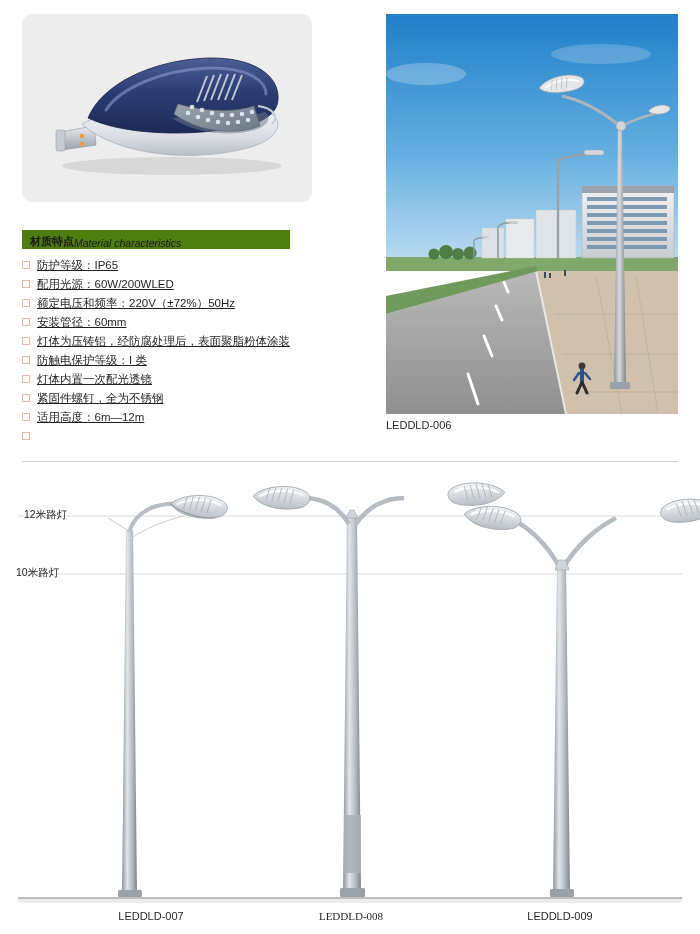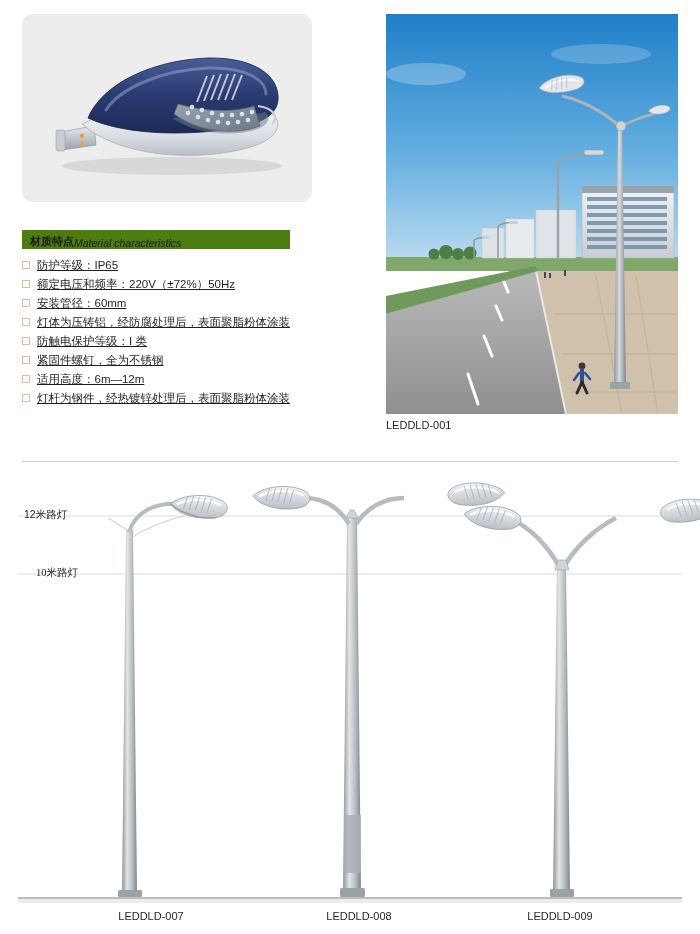--- a/index.html
+++ b/index.html
@@ -79,26 +79,26 @@
     position:absolute; left:0; top:470px; width:700px; height:464px;
   }
   .poles-svg { position:absolute; left:0; top:0; width:700px; height:440px; }
 
   .height-label {
     position:absolute;
     font-size:10.5px; color:#231f20;
     background:transparent;
   }
   .label-12 { left:24px; top:38px; }
-  .label-10 { left:36px; top:96px;font-family:Liberation Serif, serif; }
+  .label-10 { left:16px; top:96px; }
   .caption {
     font-size:11px; color:#231f20; text-align:center;
   }
   .cap1 { position:absolute; left:56px; top:440px; width:190px; }
-  .cap2 { position:absolute; left:264px; top:440px; width:190px; }
+  .cap2 { position:absolute; left:256px; top:440px; width:190px;font-family:Liberation Serif, serif; }
   .cap3 { position:absolute; left:465px; top:440px; width:190px; }
 </style>
 </head>
 <body>
 
 <div class="top-section">
 
   <div class="product-box">
     <svg class="lamp-art" viewBox="0 0 290 188">
       <defs>
@@ -177,45 +177,52 @@
     <span class="en">Material characteristics</span>
   </div>
 
   <div class="spec-list">
     <div class="spec-item">
       <span class="spec-box"></span>
       <span class="spec-text">防护等级：IP65</span>
     </div>
     <div class="spec-item">
       <span class="spec-box"></span>
+      <span class="spec-text">配用光源：60W/200WLED</span>
+    </div>
+    <div class="spec-item">
+      <span class="spec-box"></span>
       <span class="spec-text">额定电压和频率：220V（±72%）50Hz</span>
     </div>
     <div class="spec-item">
       <span class="spec-box"></span>
       <span class="spec-text">安装管径：60mm</span>
     </div>
     <div class="spec-item">
       <span class="spec-box"></span>
       <span class="spec-text">灯体为压铸铝，经防腐处理后，表面聚脂粉体涂装</span>
     </div>
     <div class="spec-item">
       <span class="spec-box"></span>
       <span class="spec-text">防触电保护等级：I 类</span>
     </div>
     <div class="spec-item">
       <span class="spec-box"></span>
+      <span class="spec-text">灯体内置一次配光透镜</span>
+    </div>
+    <div class="spec-item">
+      <span class="spec-box"></span>
       <span class="spec-text">紧固件螺钉，全为不锈钢</span>
     </div>
     <div class="spec-item">
       <span class="spec-box"></span>
       <span class="spec-text">适用高度：6m—12m</span>
     </div>
     <div class="spec-item">
       <span class="spec-box"></span>
-      <span class="spec-text">灯杆为钢件，经热镀锌处理后，表面聚脂粉体涂装</span>
     </div>
   </div>
 
   <div class="scene-box">
     <svg class="scene-svg" viewBox="0 0 292 400">
       <defs>
         <linearGradient id="skyG" x1="0" y1="0" x2="0" y2="1">
           <stop offset="0%" stop-color="#1f7fc8"></stop>
           <stop offset="55%" stop-color="#63aee0"></stop>
           <stop offset="100%" stop-color="#bddcf0"></stop>
@@ -339,21 +346,21 @@
         <path d="M193 359 l-5 7 M199 359 l5 6" stroke="#2f4f8f" stroke-width="2.4" stroke-linecap="round"></path>
       </g>
 
       <g fill="#404a55">
         <rect x="158" y="258" width="2" height="6"></rect>
         <rect x="163" y="259" width="2" height="5"></rect>
         <rect x="178" y="256" width="2" height="6"></rect>
       </g>
     </svg>
   </div>
-  <div class="scene-caption">LEDDLD-001</div>
+  <div class="scene-caption">LEDDLD-006</div>
 
   <div class="divider"></div>
 </div>
 
 <div class="bottom-section">
 
   <svg class="poles-svg" viewBox="0 0 700 440">
     <defs>
       <linearGradient id="shaftG" x1="0" y1="0" x2="1" y2="0">
         <stop offset="0%" stop-color="#8d949a"></stop>

